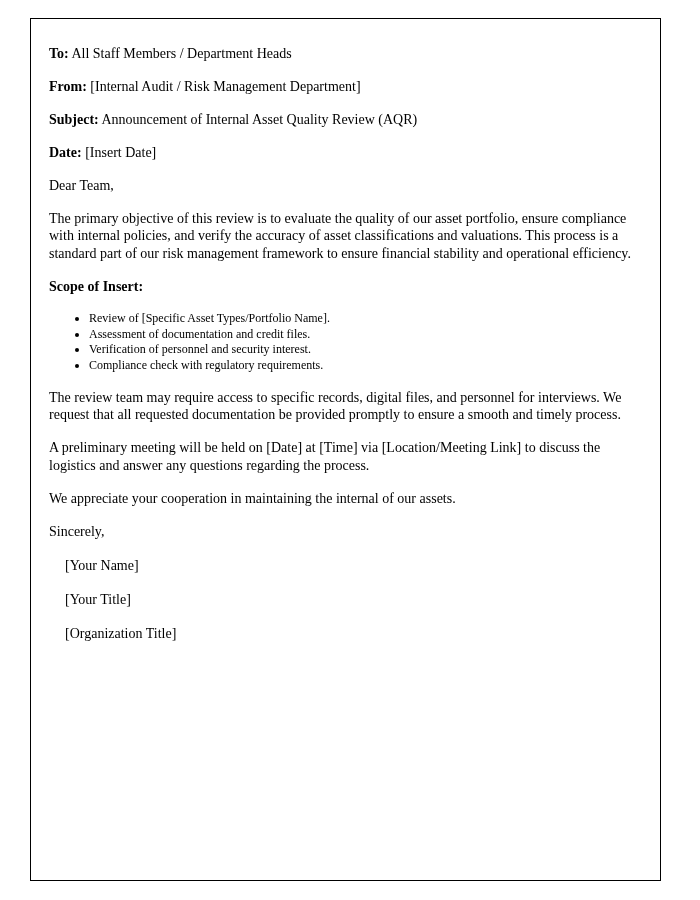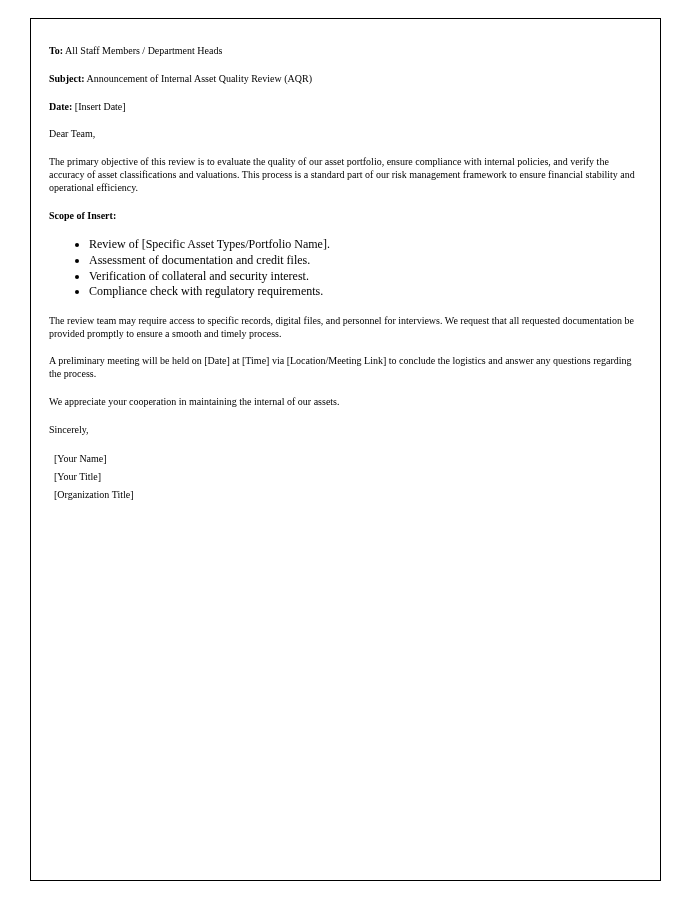--- a/index.html
+++ b/index.html
@@ -19,70 +19,71 @@
     left: 30px;
     top: 18px;
     width: 631px;
     height: 863px;
     border: 1px solid #000000;
     box-sizing: border-box;
     padding: 26px 18px 18px 18px;
   }
   .field, .para {
     margin: 0 0 15px 0;
-    font-size: 10px;
+    font-size: 14px;
     line-height: 1.28;
   }
   .bold {
     font-weight: bold;
   }
   ul.scope-list {
     margin: 0 0 15px 0;
     padding: 0 0 0 40px;
     list-style-type: disc;
   }
   ul.scope-list li {
     font-size: 12px;
     line-height: 1.3;
     margin: 0;
   }
   .signature .para {
-    margin: 5px;
+    margin: 16px;
     line-height: 1.3;
   }
 </style>
 </head>
 <body>
 
 <div class="letter-frame">
 
   <p class="field"><span class="bold">To:</span><span> All Staff Members / Department Heads</span></p>
 
+  <p class="field"><span class="bold">From:</span><span> [Internal Audit / Risk Management Department]</span></p>
 
   <p class="field"><span class="bold">Subject:</span><span> Announcement of Internal Asset Quality Review (AQR)</span></p>
 
   <p class="field"><span class="bold">Date:</span><span> [Insert Date]</span></p>
 
   <p class="para">Dear Team,</p>
 
 
   <p class="para">The primary objective of this review is to evaluate the quality of our asset portfolio, ensure compliance with internal policies, and verify the accuracy of asset classifications and valuations. This process is a standard part of our risk management framework to ensure financial stability and operational efficiency.</p>
 
   <p class="para bold">Scope of Insert:</p>
 
   <ul class="scope-list">
     <li>Review of [Specific Asset Types/Portfolio Name].</li>
     <li>Assessment of documentation and credit files.</li>
-    <li>Verification of collateral and security interest.</li>
+    <li>Verification of personnel and security interest.</li>
     <li>Compliance check with regulatory requirements.</li>
   </ul>
 
   <p class="para">The review team may require access to specific records, digital files, and personnel for interviews. We request that all requested documentation be provided promptly to ensure a smooth and timely process.</p>
 
-  <p class="para">A preliminary meeting will be held on [Date] at [Time] via [Location/Meeting Link] to conclude the logistics and answer any questions regarding the process.</p>
+  <p class="para">A preliminary meeting will be held on [Date] at [Time] via [Location/Meeting Link] to discuss the logistics and answer any questions regarding the process.</p>
 
   <p class="para">We appreciate your cooperation in maintaining the internal of our assets.</p>
 
   <p class="para">Sincerely,</p>
 
   <div class="signature">
     <p class="para">[Your Name]</p>
     <p class="para">[Your Title]</p>
     <p class="para">[Organization Title]</p>
   </div>

